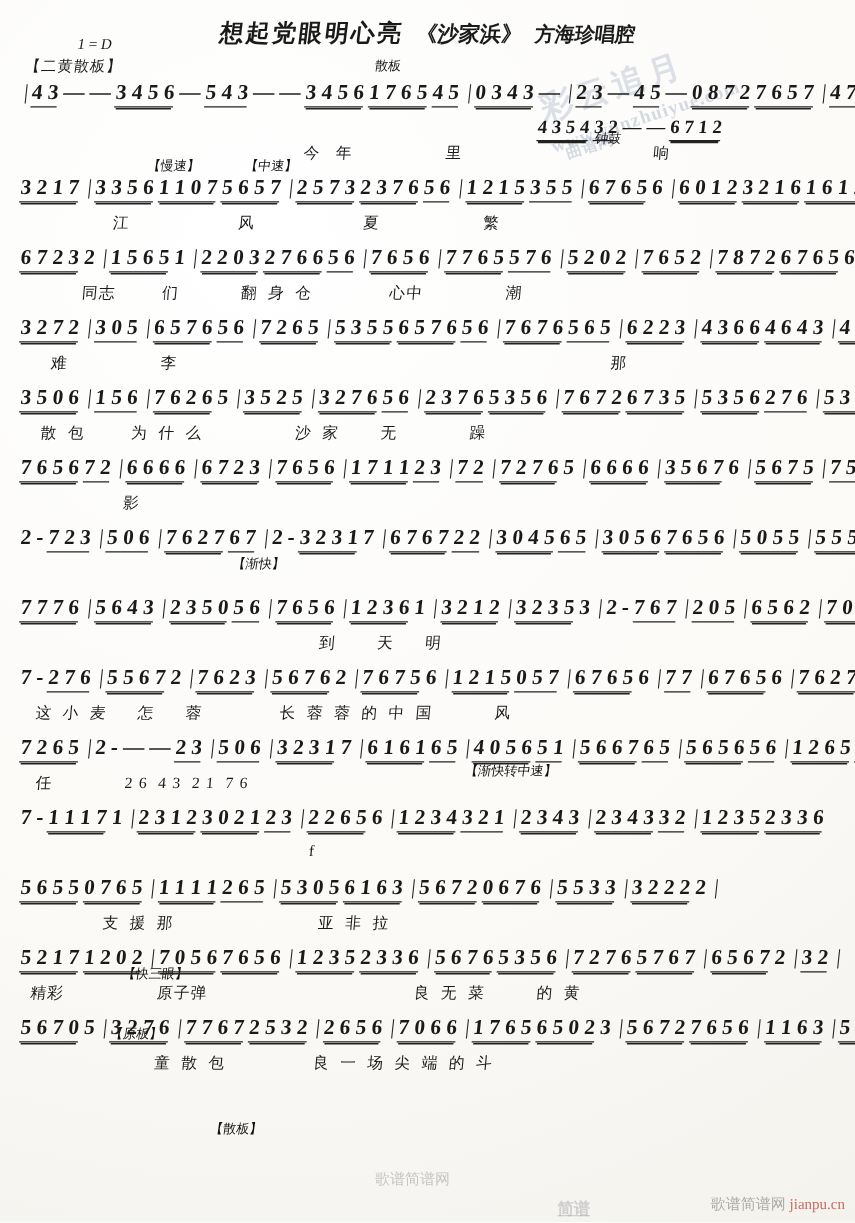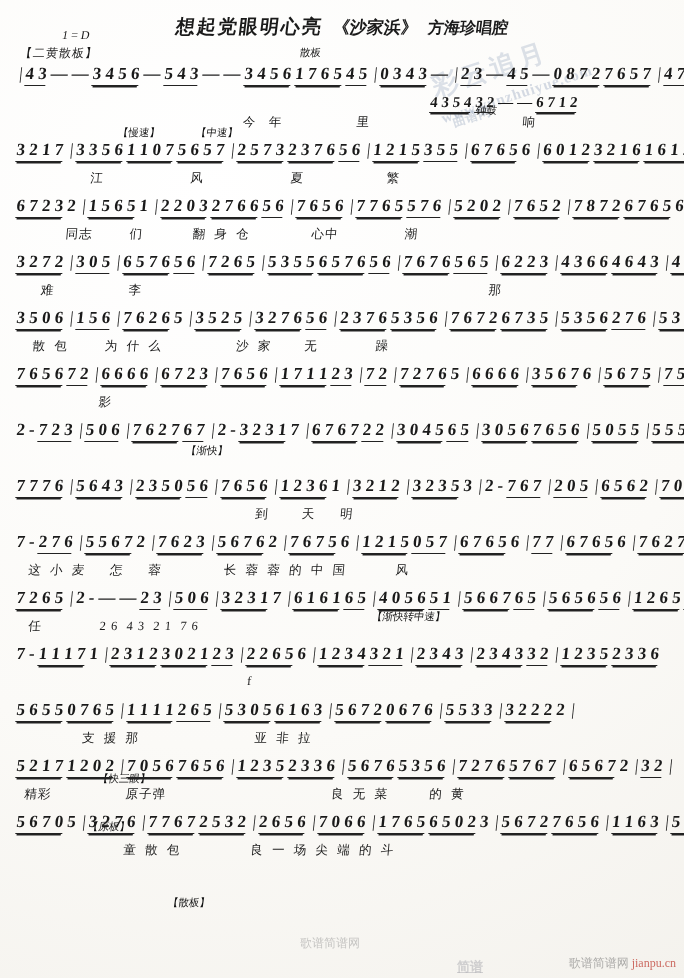--- a/index.html
+++ b/index.html
@@ -117,21 +117,21 @@
   }
   .wm-mid {
     bottom: 26px;
     left: 300px;
     font-size: 12px;
     color: rgba(150, 150, 150, 0.5);
     font-weight: normal;
   }
   .wm-seal {
     bottom: 2px;
-    right: 201px;
+    right: 212px;
     font-size: 13px;
     color: rgba(170, 170, 175, 0.5);
     text-decoration: underline;
   }
 
   
   .system {
     position: absolute;
     left: 0;
     width: 684px;

